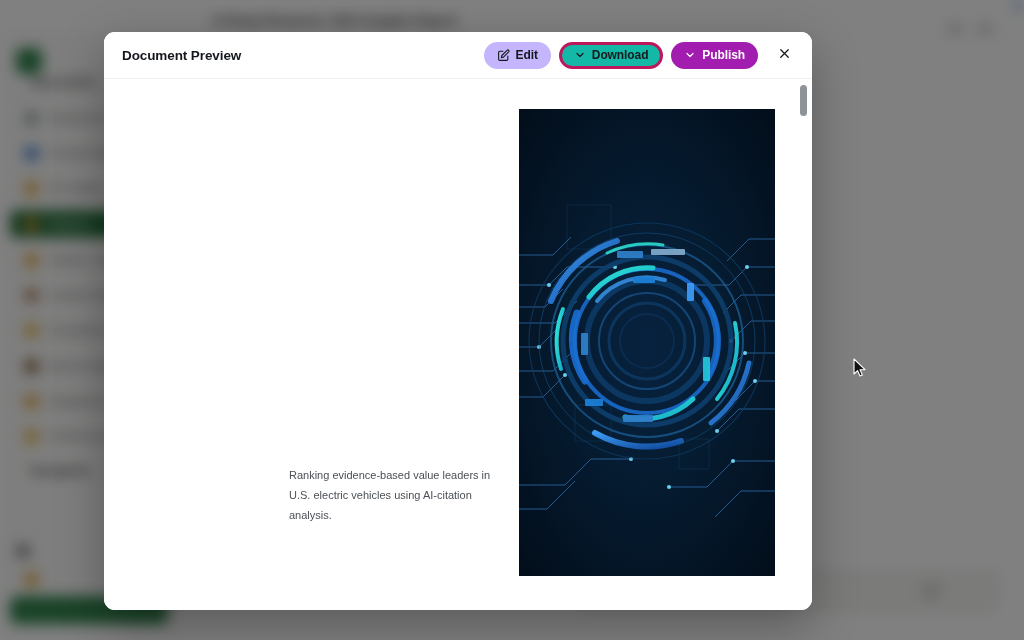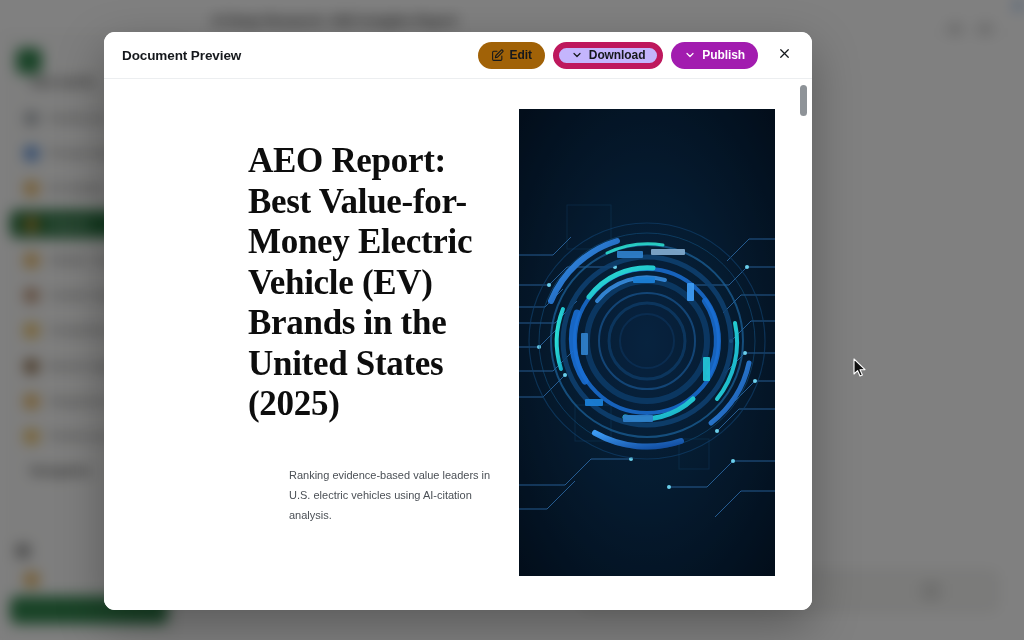--- a/index.html
+++ b/index.html
@@ -198,27 +198,27 @@
     padding: 0 12px;
     border-radius: 999px;
     font-size: 12px;
     font-weight: 700;
     cursor: pointer;
     border: 1px solid transparent;
     white-space: nowrap;
     letter-spacing: -0.1px;
   }
   .btn-edit {
-    background: #a16207;
-    color: #15181c;
-  }
-  .btn-download {
     background: #c4b5fd;
     color: #15181c;
-    border: 6px solid #be185d;
+  }
+  .btn-download {
+    background: #14b8a6;
+    color: #15181c;
+    border: 3px solid #be185d;
   }
   .btn-publish {
     background: #a21caf;
     color: #ffffff;
   }
   .btn svg { display: block; }
 
   #close-button {
     width: 28px; height: 28px;
     margin-left: 4px;
@@ -412,21 +412,20 @@
           </svg>
         </span>
       </button>
 
     </div>
   </div>
 
   <div id="modal-body">
     <div id="doc-canvas">
 
-      <h1 id="doc-title">AEO Report: Best Value-for-Money Electric Vehicle (EV) Brands in the United States (2025)</h1>
 
       <p id="doc-subtitle">Ranking evidence-based value leaders in U.S. electric vehicles using AI-citation analysis.</p>
 
       <div id="doc-hero">
         <svg width="256" height="467" viewBox="0 0 256 467">
           <defs>
             <radialGradient id="bgGrad" cx="50%" cy="50%" r="72%">
               <stop offset="0%" stop-color="#0a2b4e"></stop>
               <stop offset="45%" stop-color="#072038"></stop>
               <stop offset="100%" stop-color="#020c18"></stop>

